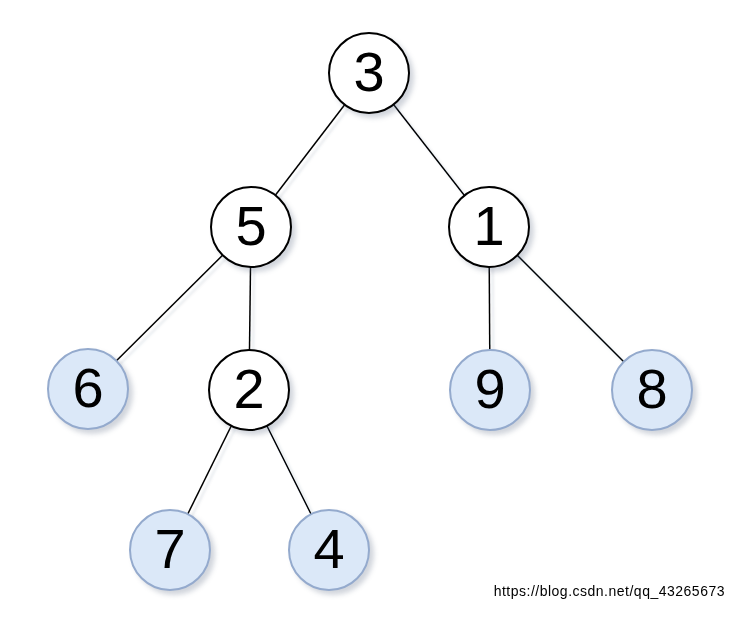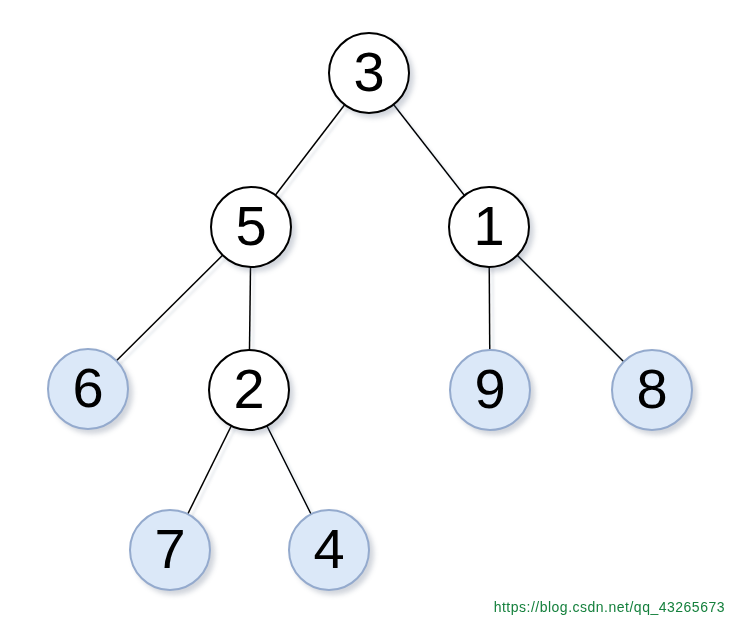--- a/index.html
+++ b/index.html
@@ -45,24 +45,24 @@
     border: 2px solid #000000;
   }
   .tree-node.leaf {
     background: #dbe8f8;
     border: 2px solid #94aacd;
   }
   .watermark {
     position: absolute;
     z-index: 3;
     right: 10px;
-    bottom: 2px;
+    bottom: 18px;
     font-size: 14px;
     letter-spacing: 0.5px;
-    color: #15803d;
+    color: #000000;
     user-select: none;
   }
 </style>
 </head>
 <body>
 
 <div class="canvas">
   <svg class="edges-layer" xmlns="http://www.w3.org/2000/svg">
     <defs>
       <filter id="edge-shadow" x="-20%" y="-20%" width="140%" height="140%">

